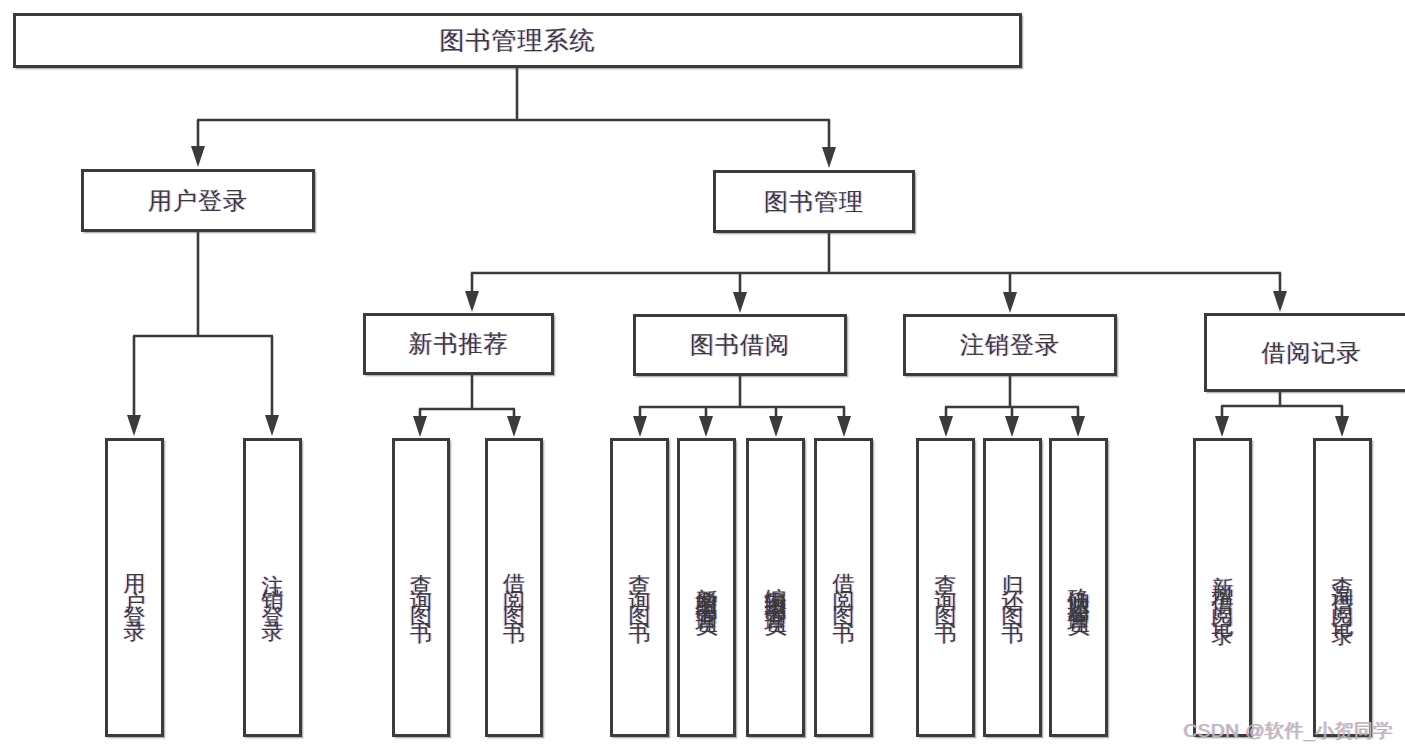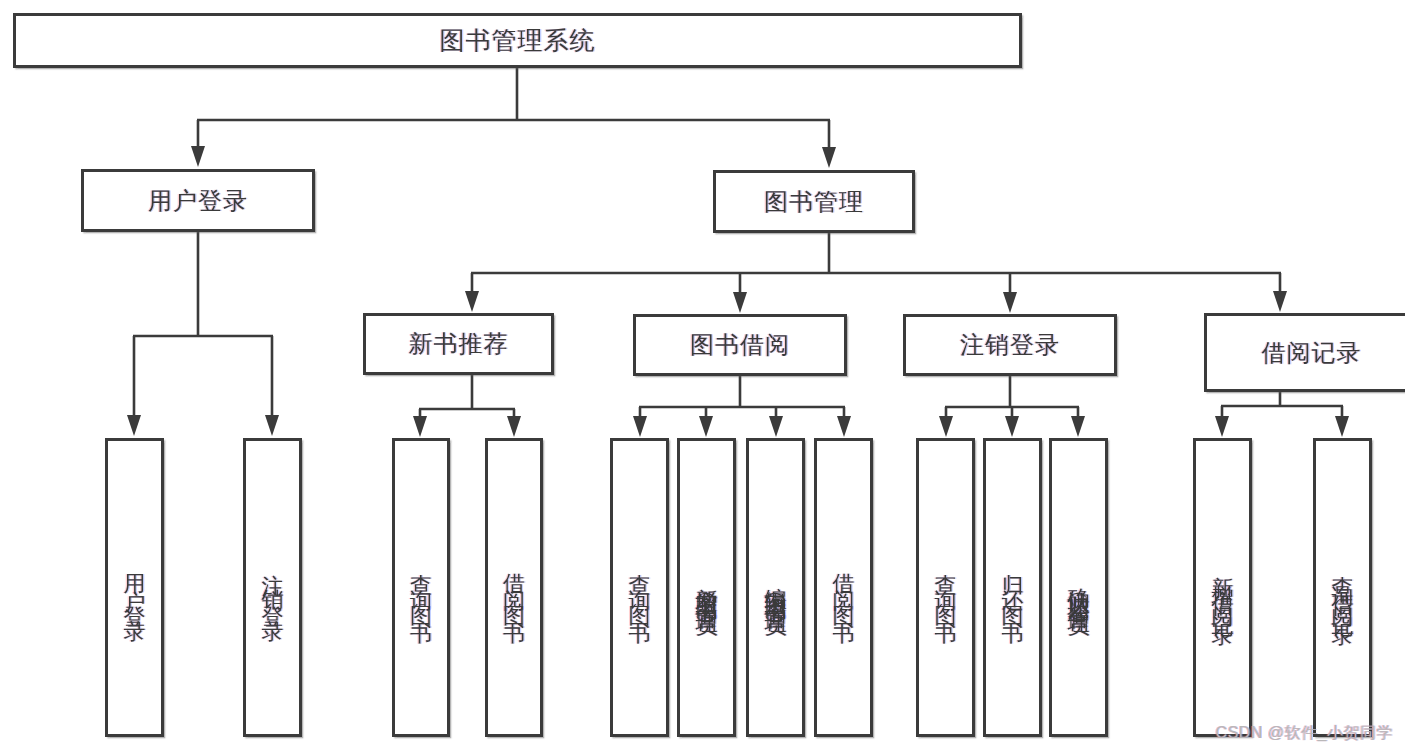--- a/index.html
+++ b/index.html
@@ -35,21 +35,21 @@
     writing-mode:vertical-rl;
     font-size:22px;
     line-height:1;
   }
   .box.v4{letter-spacing:16px;}
   .box.v6{letter-spacing:10px;}
   .box.v9{letter-spacing:4px;}
   .watermark{
     position:absolute;
     right:12px;bottom:3px;
-    font-size:16px;
+    font-size:19px;
     color:var(--watermark);
     letter-spacing:.5px;
     white-space:nowrap;
     text-shadow:-1px 0 0 rgba(255,120,120,.45), 1px 0 0 rgba(120,150,255,.45);
   }
 </style>
 </head>
 <body>
 
 <div class="stage">

